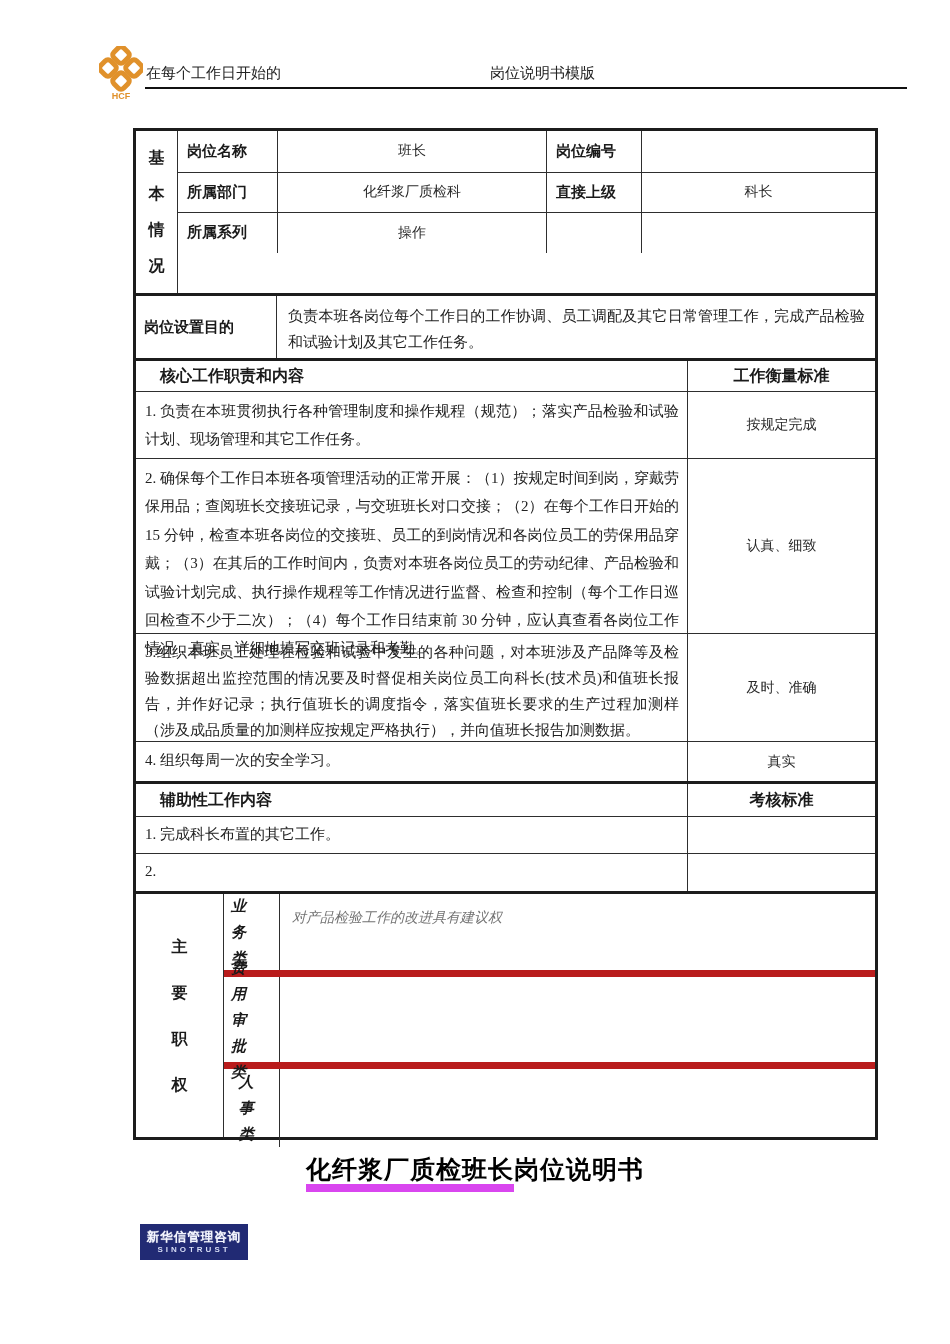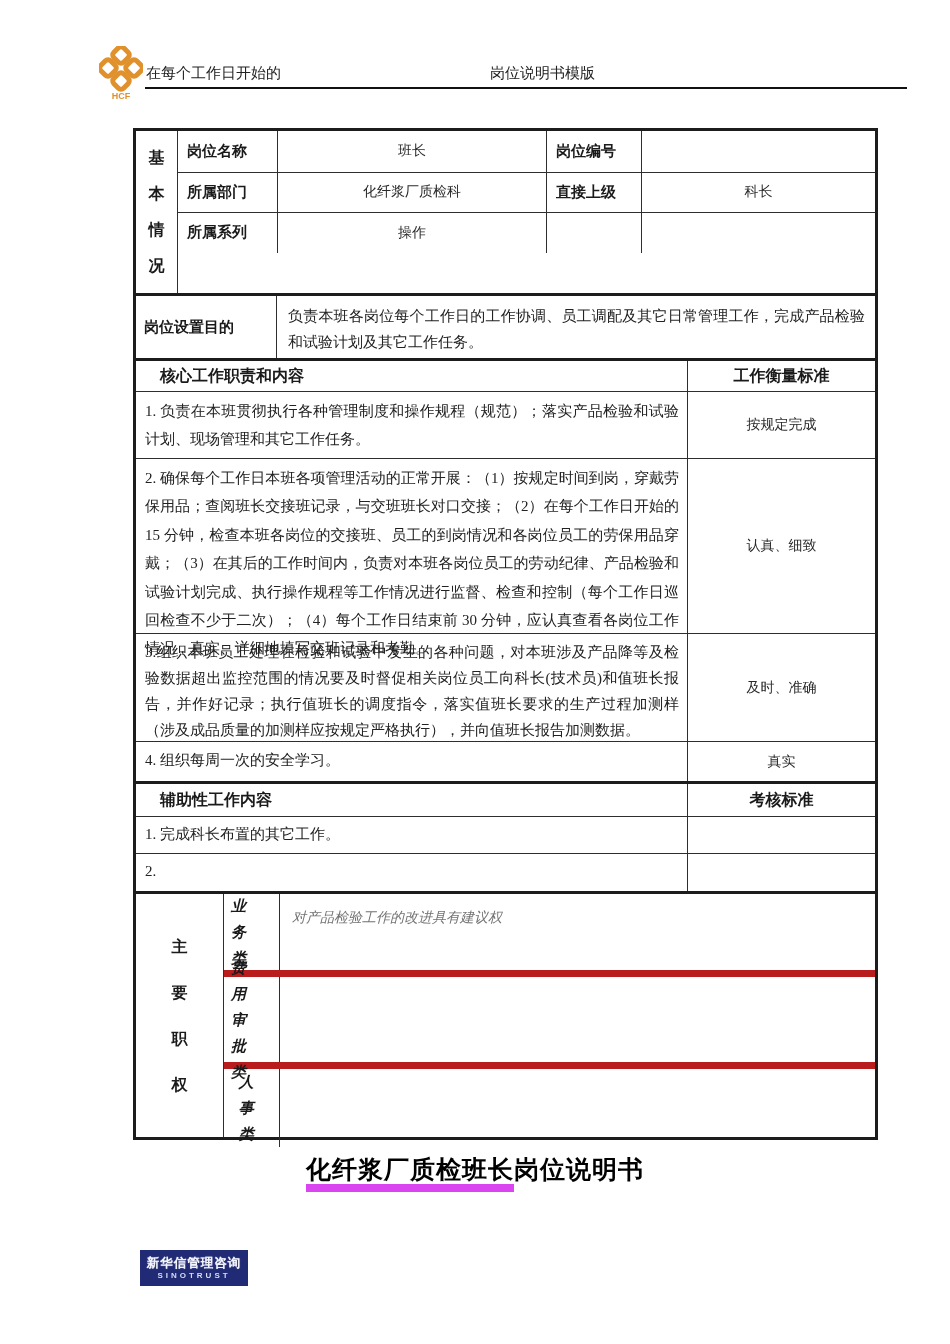--- a/index.html
+++ b/index.html
@@ -71,21 +71,21 @@
   .a-row + .a-row { border-top:7px solid #b91c1c; }
   .a-label { width:55px; display:flex; align-items:center; }
   .a-label-inner { width:2.3em; margin-left:7px; font-weight:bold; font-size:15px;
                    letter-spacing:4px; line-height:26px; word-break:break-all; }
   .a-val { flex:1; padding:15px 10px 0 12px; font-size:14px; color:#737373; }
 
   
   .doc-title { position:absolute; left:0; top:1153px; width:950px; text-align:center;
                font-weight:bold; font-size:25px; color:#000; letter-spacing:1px; }
   .doc-title .u { border-bottom:8px solid #d946ef; padding-bottom:1px; }
-  .footer-logo { position:absolute; left:140px; top:1250px; width:108px; height:36px;
+  .footer-logo { position:absolute; left:140px; top:1224px; width:108px; height:36px;
                  background:#212a74; display:flex; flex-direction:column;
                  align-items:center; justify-content:center; }
   .fl-cn { color:#f2f4ff; font-size:12.5px; font-weight:bold; letter-spacing:1px;
            line-height:14px; text-shadow:0 0 1px #aab; }
   .fl-en { color:#d6dcf5; font-size:8px; font-weight:bold; letter-spacing:3px;
            line-height:11px; }
 </style>
 </head>
 <body>
 

